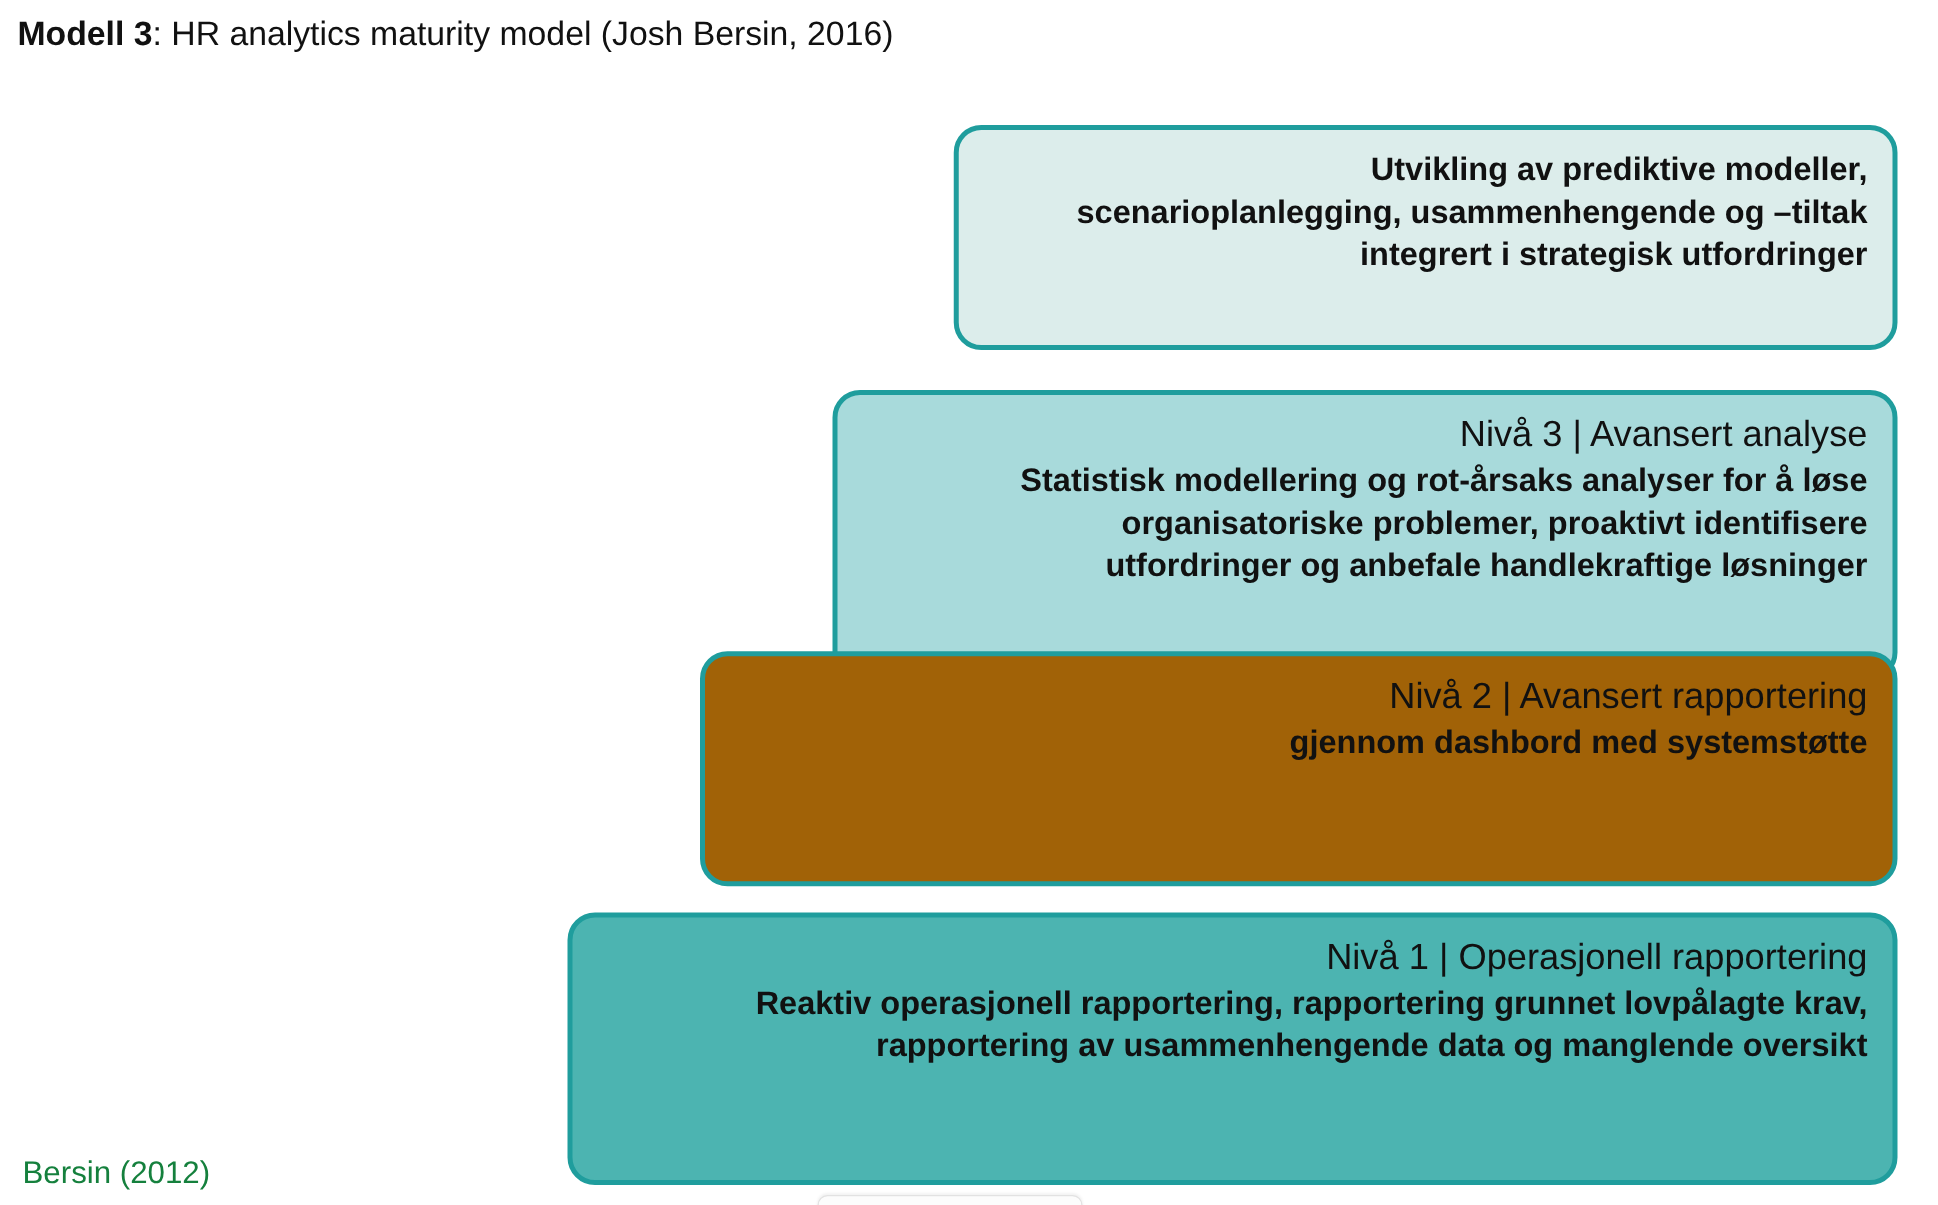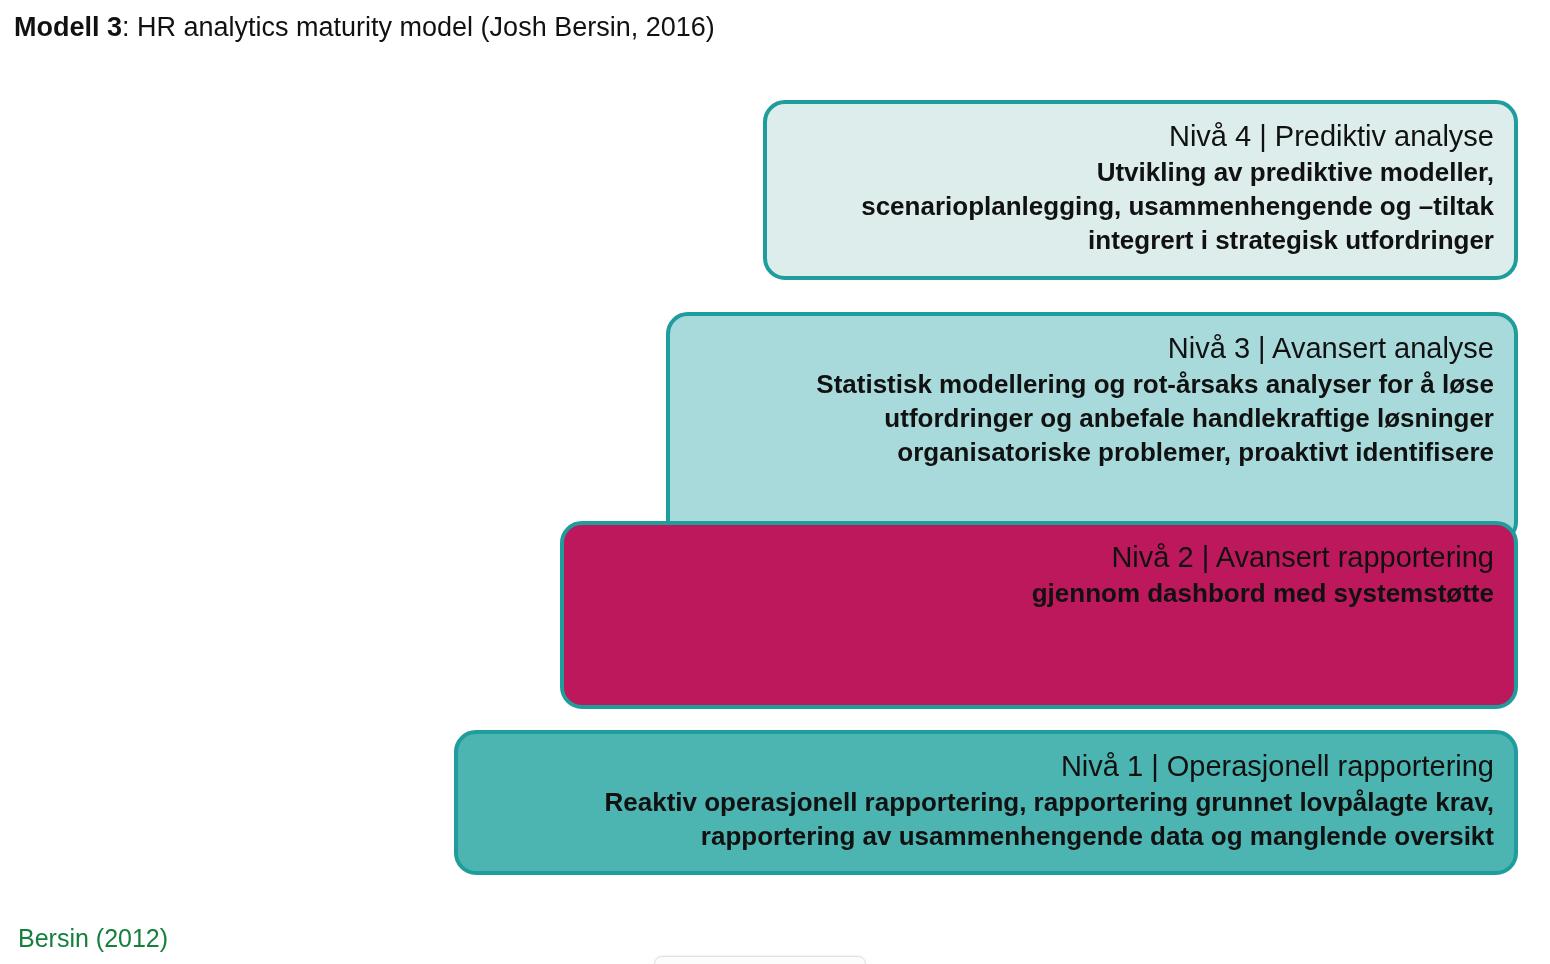--- a/index.html
+++ b/index.html
@@ -63,24 +63,24 @@
   #stage-level-4 {
     left: 763px;  top: 100px;  width: 755px;  height: 180px;
     background: #dcedeb;
   }
   #stage-level-3 {
     left: 666px;  top: 312px;  width: 852px;  height: 232px;
     background: #a8dadb;
   }
   #stage-level-2 {
     left: 560px;  top: 521px;  width: 958px;  height: 188px;
-    background: #be185d;
+    background: #a16207;
   }
   #stage-level-1 {
-    left: 454px;  top: 730px;  width: 1064px;  height: 145px;
+    left: 454px;  top: 730px;  width: 1064px;  height: 218px;
     background: #4cb4b1;
     padding-left: 28px;
   }
 
   
   #source-caption {
     position: absolute;
     left: 18px;
     top: 922px;
     font-size: 25px;
@@ -104,34 +104,33 @@
   }
 </style>
 </head>
 <body>
 
 <div id="page-title">
   <span class="strong">Modell 3</span><span>: HR analytics maturity model (Josh Bersin, 2016)</span>
 </div>
 
 <div class="stage" id="stage-level-4">
-  <div class="stage-heading">Nivå 4 | Prediktiv analyse</div>
   <div class="stage-desc">
     <span class="dline">Utvikling av prediktive modeller,</span>
     <span class="dline">scenarioplanlegging, usammenhengende og –tiltak</span>
     <span class="dline">integrert i strategisk utfordringer</span>
   </div>
 </div>
 
 <div class="stage" id="stage-level-3">
   <div class="stage-heading">Nivå 3 | Avansert analyse</div>
   <div class="stage-desc">
     <span class="dline">Statistisk modellering og rot-årsaks analyser for å løse</span>
+    <span class="dline">organisatoriske problemer, proaktivt  identifisere</span>
     <span class="dline">utfordringer og anbefale handlekraftige løsninger</span>
-    <span class="dline">organisatoriske problemer, proaktivt  identifisere</span>
   </div>
 </div>
 
 <div class="stage" id="stage-level-2">
   <div class="stage-heading">Nivå 2 | Avansert rapportering</div>
   <div class="stage-desc">
     <span class="dline">gjennom dashbord med systemstøtte</span>
   </div>
 </div>
 

